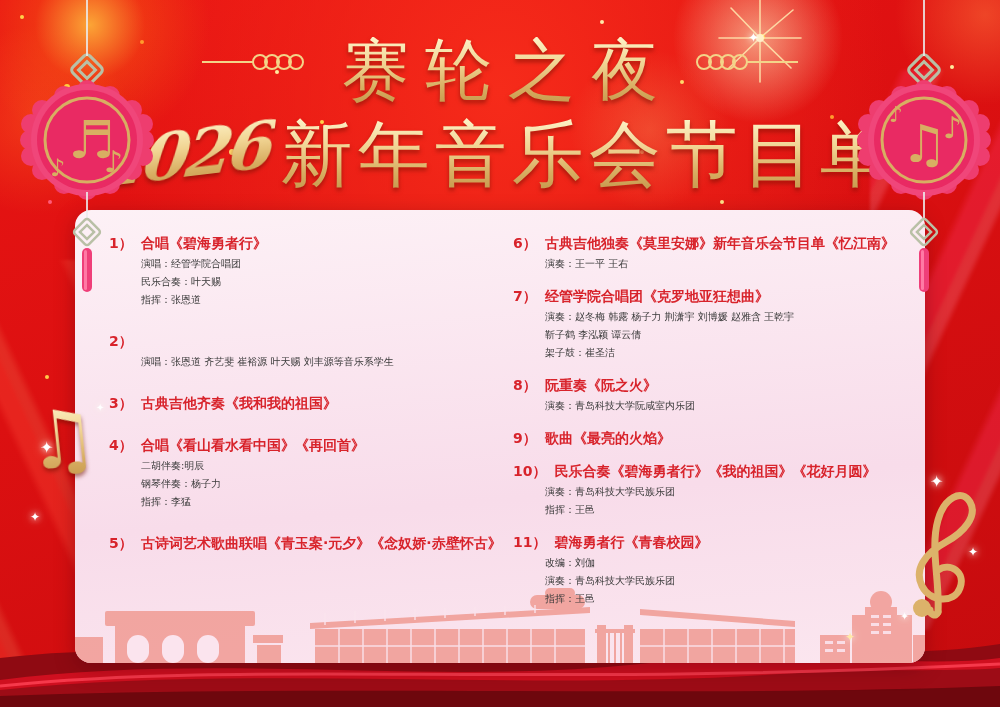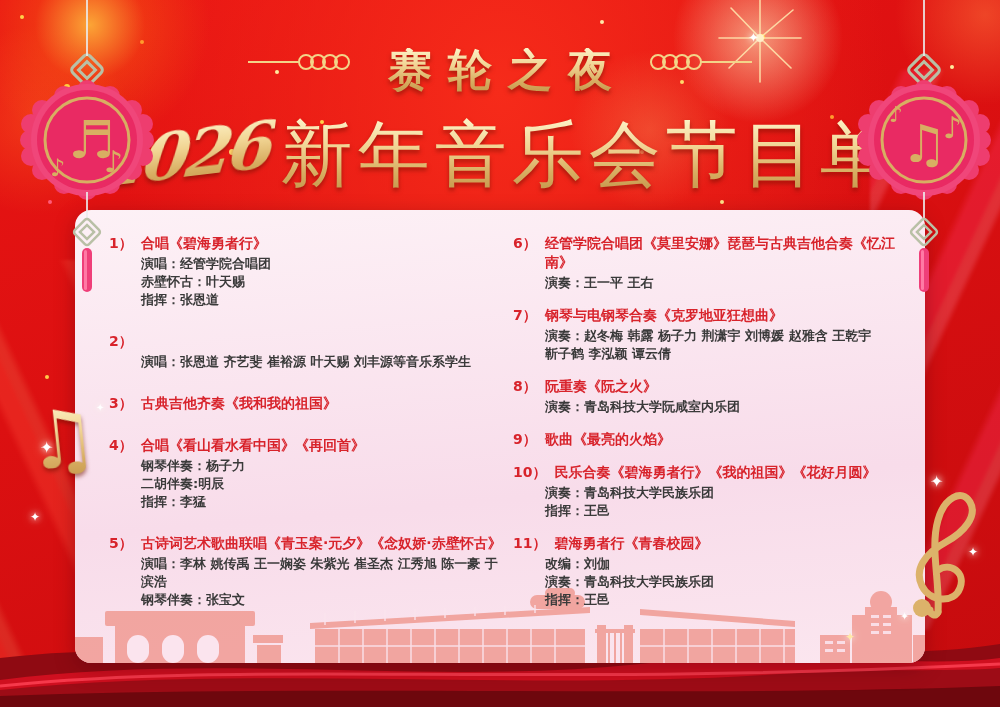--- a/index.html
+++ b/index.html
@@ -48,21 +48,21 @@
   .star{position:absolute;color:#ffffff;z-index:6;text-shadow:0 0 6px rgba(255,255,255,.95),0 0 12px rgba(255,255,220,.8);}
   
   .header{position:absolute;left:0;top:18px;width:100%;z-index:2;text-align:center;}
   .title-row{display:flex;align-items:center;justify-content:center;gap:14px;height:88px;}
   .goldtext{
     background:linear-gradient(180deg,#fdf3c8 0%,#f1d493 40%,#d8ae62 75%,#c79a4e 100%);
     -webkit-background-clip:text;background-clip:text;color:transparent;
     filter:drop-shadow(0 3px 2px rgba(110,15,0,.55));
   }
   .event-title{
-    font-size:44px;font-weight:bold;letter-spacing:16px;line-height:1;
+    font-size:67px;font-weight:normal;letter-spacing:16px;line-height:1;
     font-family:"DejaVu Serif","Liberation Serif",serif;padding-left:16px;margin-top:16px;
   }
   .subtitle-row{display:flex;align-items:center;justify-content:center;gap:10px;margin-top:2px;height:92px;}
   .year-script{
     font-family:"DejaVu Serif","Liberation Serif",serif;font-style:italic;font-weight:bold;
     font-size:66px;line-height:1;transform:skewX(-14deg) rotate(-7deg);letter-spacing:-4px;
   }
   .subtitle{
     font-size:72px;font-weight:normal;letter-spacing:5px;line-height:1;
   }
@@ -80,21 +80,21 @@
   }
   .cols{position:absolute;left:34px;top:24px;right:18px;display:flex;z-index:2;}
   .col{width:404px;}
   .col.rightcol{margin-left:10px;width:404px;}
   .prog-item{margin-bottom:14px;}
   .col.leftcol .prog-item{margin-bottom:23px;}
   .prog-title{display:flex;align-items:flex-start;gap:8px;color:#d8232b;font-weight:bold;
     font-size:14px;line-height:19px;margin-bottom:2px;white-space:pre-wrap;}
   .prog-num{min-width:24px;color:#d8232b;font-weight:bold;}
   .prog-lines{padding-left:32px;}
-  .prog-line{font-size:13px;line-height:18px;color:#3a3a3a;font-weight:bold;white-space:pre-wrap;}
+  .prog-line{font-size:10px;line-height:18px;color:#3a3a3a;font-weight:normal;white-space:pre-wrap;}
   
   .buildings{position:absolute;left:0;bottom:0;width:850px;height:80px;z-index:1;}
   
   .silk{position:absolute;left:0;top:628px;width:1000px;height:79px;z-index:2;}
   
   .gold-note{
     position:absolute;left:26px;top:400px;z-index:6;font-size:80px;line-height:1;
     transform:rotate(-6deg);
   }
   .clef-wrap{position:absolute;left:886px;top:462px;z-index:6;}
@@ -320,61 +320,58 @@
         <rect x="762" y="66" width="8" height="3"></rect>
     </g>
   </svg>
 
   <div class="cols">
     <div class="col leftcol" id="col-left">
         <div class="prog-item">
           <div class="prog-title"><span class="prog-num">1）</span><span>合唱《碧海勇者行》</span></div>
           <div class="prog-lines">
             <div class="prog-line">演唱：经管学院合唱团</div>
-            <div class="prog-line">赤壁怀古：叶天赐</div>
+            <div class="prog-line">民乐合奏：叶天赐</div>
             <div class="prog-line">指挥：张恩道</div>
           </div>
         </div>
         <div class="prog-item">
           <div class="prog-title"><span class="prog-num">2）</span></div>
           <div class="prog-lines">
             <div class="prog-line">演唱：张恩道 齐艺斐 崔裕源 叶天赐 刘丰源等音乐系学生</div>
           </div>
         </div>
         <div class="prog-item">
           <div class="prog-title"><span class="prog-num">3）</span><span>古典吉他齐奏《我和我的祖国》</span></div>
         </div>
         <div class="prog-item">
           <div class="prog-title"><span class="prog-num">4）</span><span>合唱《看山看水看中国》《再回首》</span></div>
           <div class="prog-lines">
+            <div class="prog-line">二胡伴奏:明辰</div>
             <div class="prog-line">钢琴伴奏：杨子力</div>
-            <div class="prog-line">二胡伴奏:明辰</div>
             <div class="prog-line">指挥：李猛</div>
           </div>
         </div>
         <div class="prog-item">
           <div class="prog-title"><span class="prog-num">5）</span><span>古诗词艺术歌曲联唱《青玉案·元夕》《念奴娇·赤壁怀古》</span></div>
-          <div class="prog-lines">
-            <div class="prog-line">演唱：李林 姚传禹 王一娴姿 朱紫光 崔圣杰 江秀旭 陈一豪 于滨浩</div>
-            <div class="prog-line">钢琴伴奏：张宝文</div>
-          </div>
         </div>
       </div>
     <div class="col rightcol" id="col-right">
         <div class="prog-item">
-          <div class="prog-title"><span class="prog-num">6）</span><span>经管学院合唱团《莫里安娜》琵琶与古典吉他合奏《忆江南》</span></div>
+          <div class="prog-title"><span class="prog-num">6）</span><span>古典吉他独奏《莫里安娜》新年音乐会节目单《忆江南》</span></div>
           <div class="prog-lines">
             <div class="prog-line">演奏：王一平 王右</div>
           </div>
         </div>
         <div class="prog-item">
-          <div class="prog-title"><span class="prog-num">7）</span><span>钢琴与电钢琴合奏《克罗地亚狂想曲》</span></div>
+          <div class="prog-title"><span class="prog-num">7）</span><span>经管学院合唱团《克罗地亚狂想曲》</span></div>
           <div class="prog-lines">
             <div class="prog-line">演奏：赵冬梅 韩露 杨子力 荆潇宇 刘博媛 赵雅含 王乾宇</div>
             <div class="prog-line">靳子鹤 李泓颖 谭云倩</div>
+            <div class="prog-line">架子鼓：崔圣洁</div>
           </div>
         </div>
         <div class="prog-item">
           <div class="prog-title"><span class="prog-num">8）</span><span>阮重奏《阮之火》</span></div>
           <div class="prog-lines">
             <div class="prog-line">演奏：青岛科技大学阮咸室内乐团</div>
           </div>
         </div>
         <div class="prog-item">
           <div class="prog-title"><span class="prog-num">9）</span><span>歌曲《最亮的火焰》</span></div>

